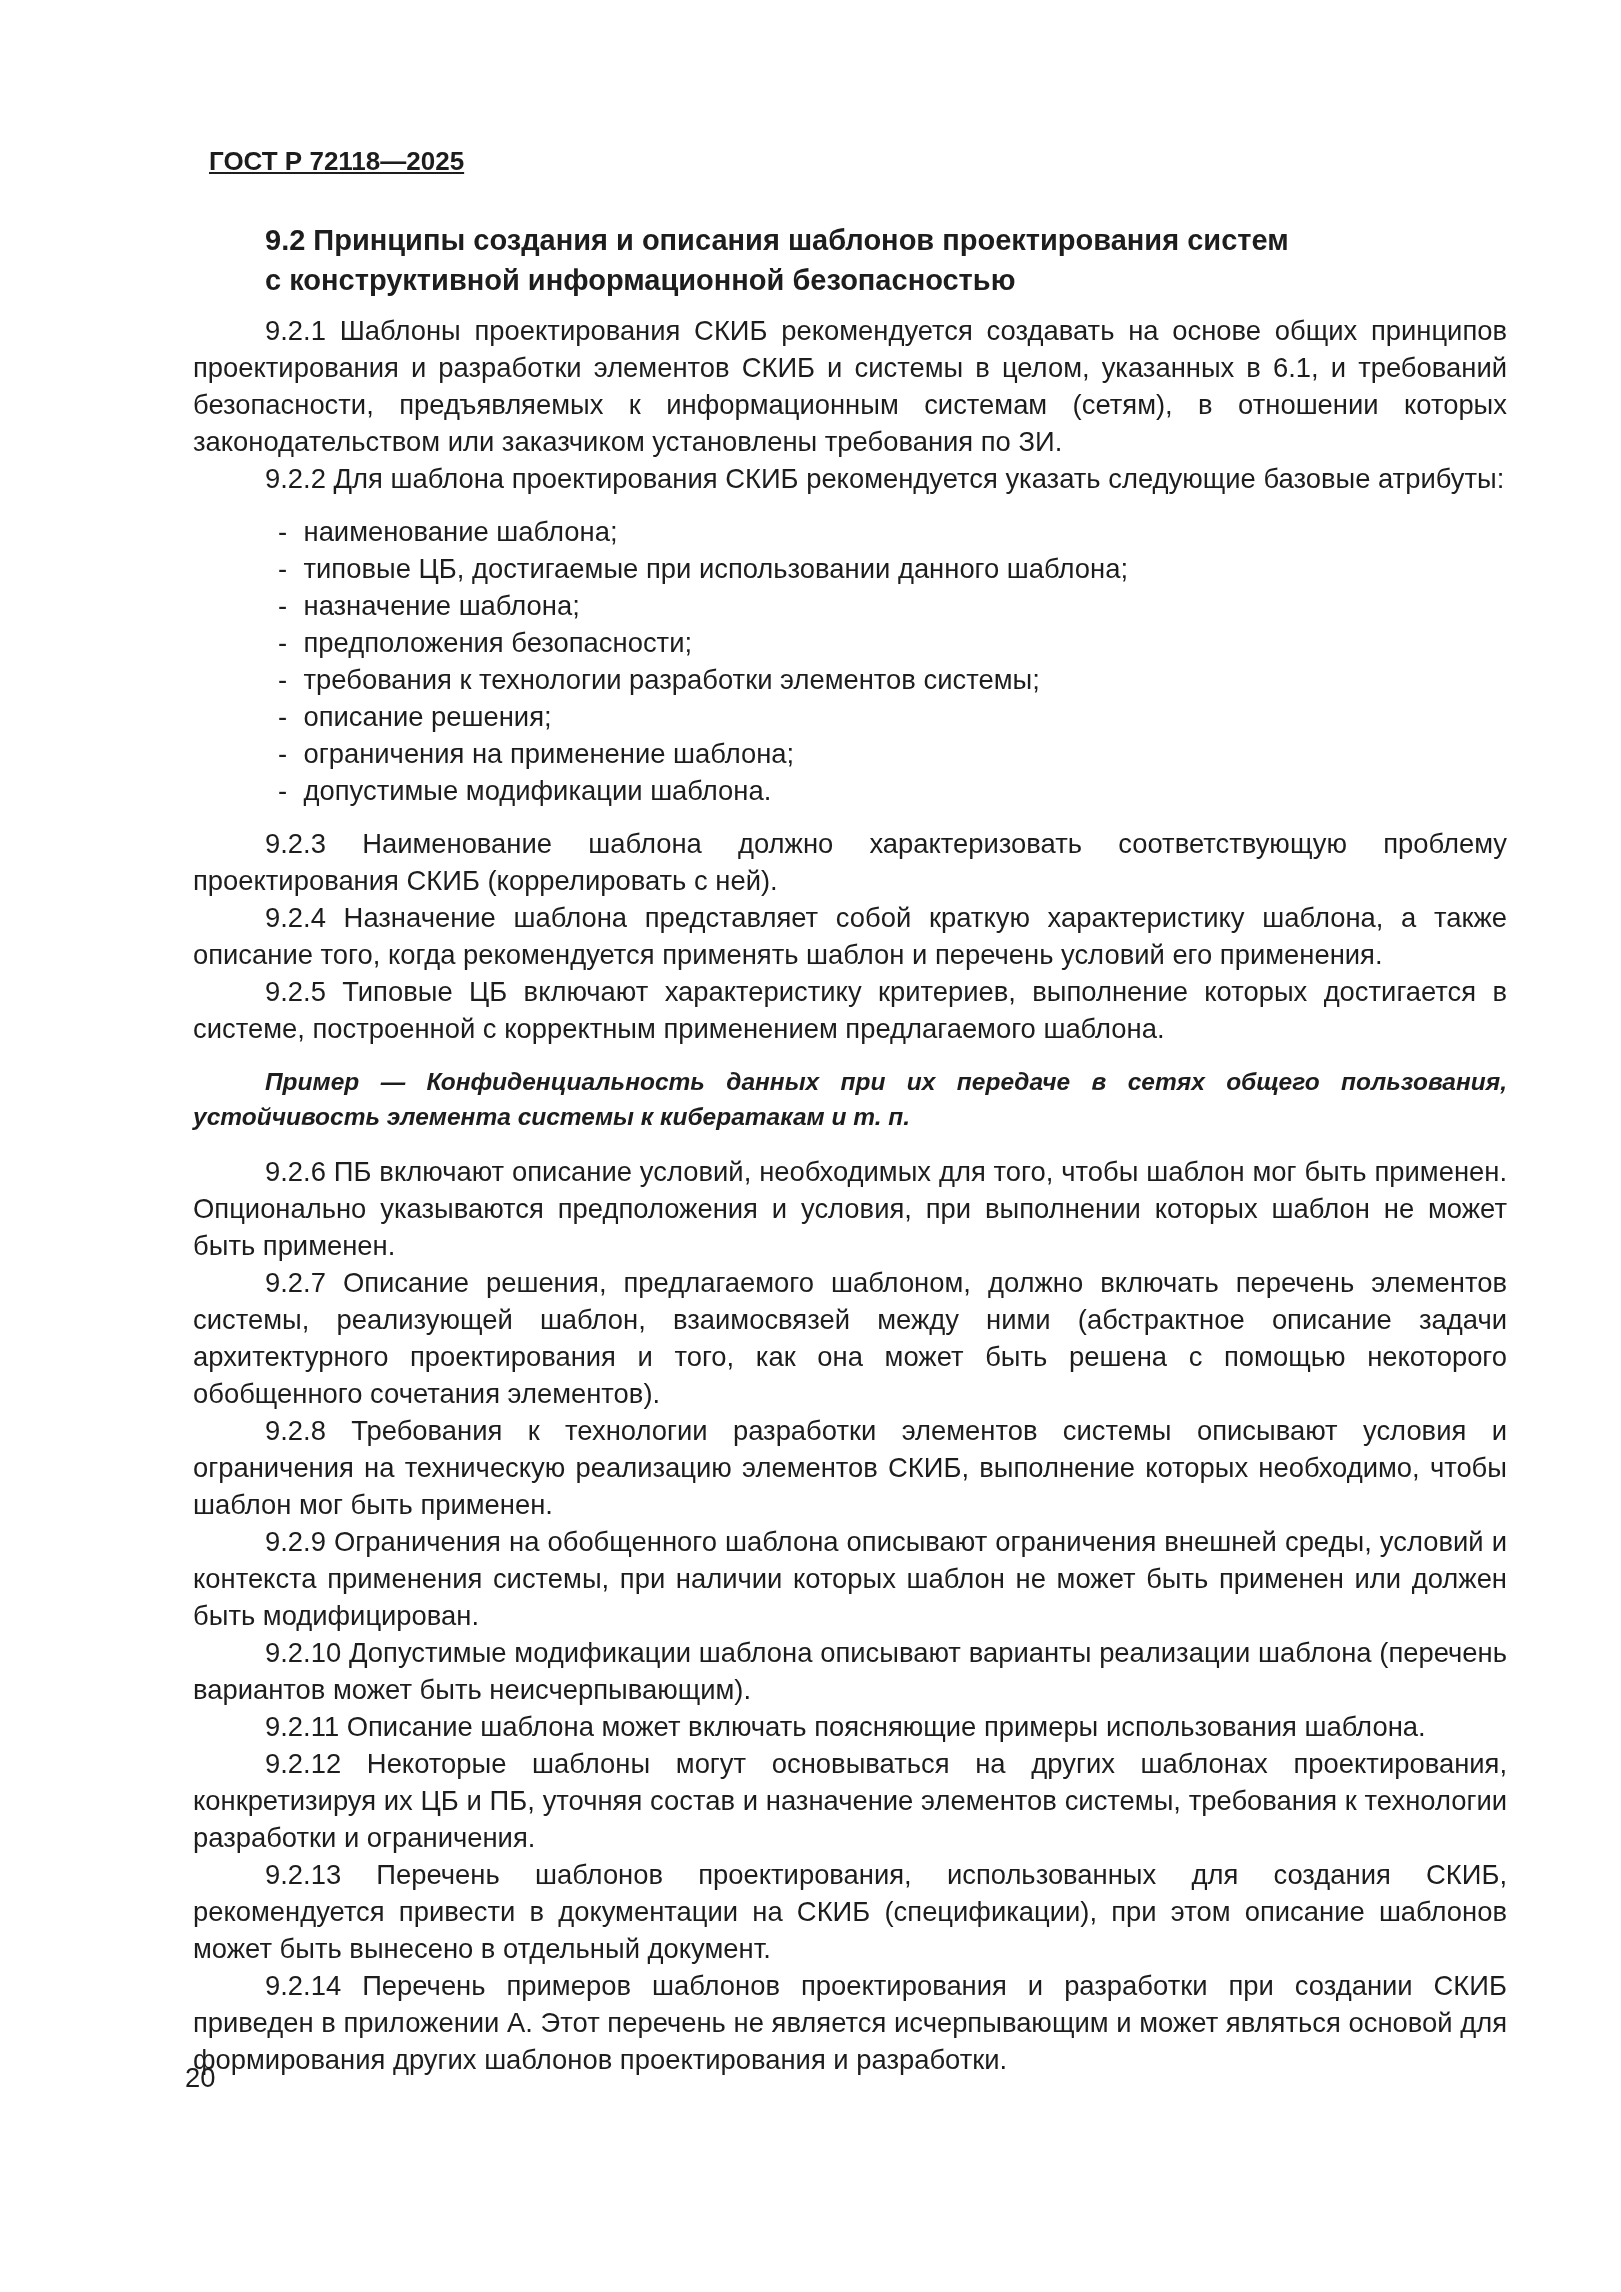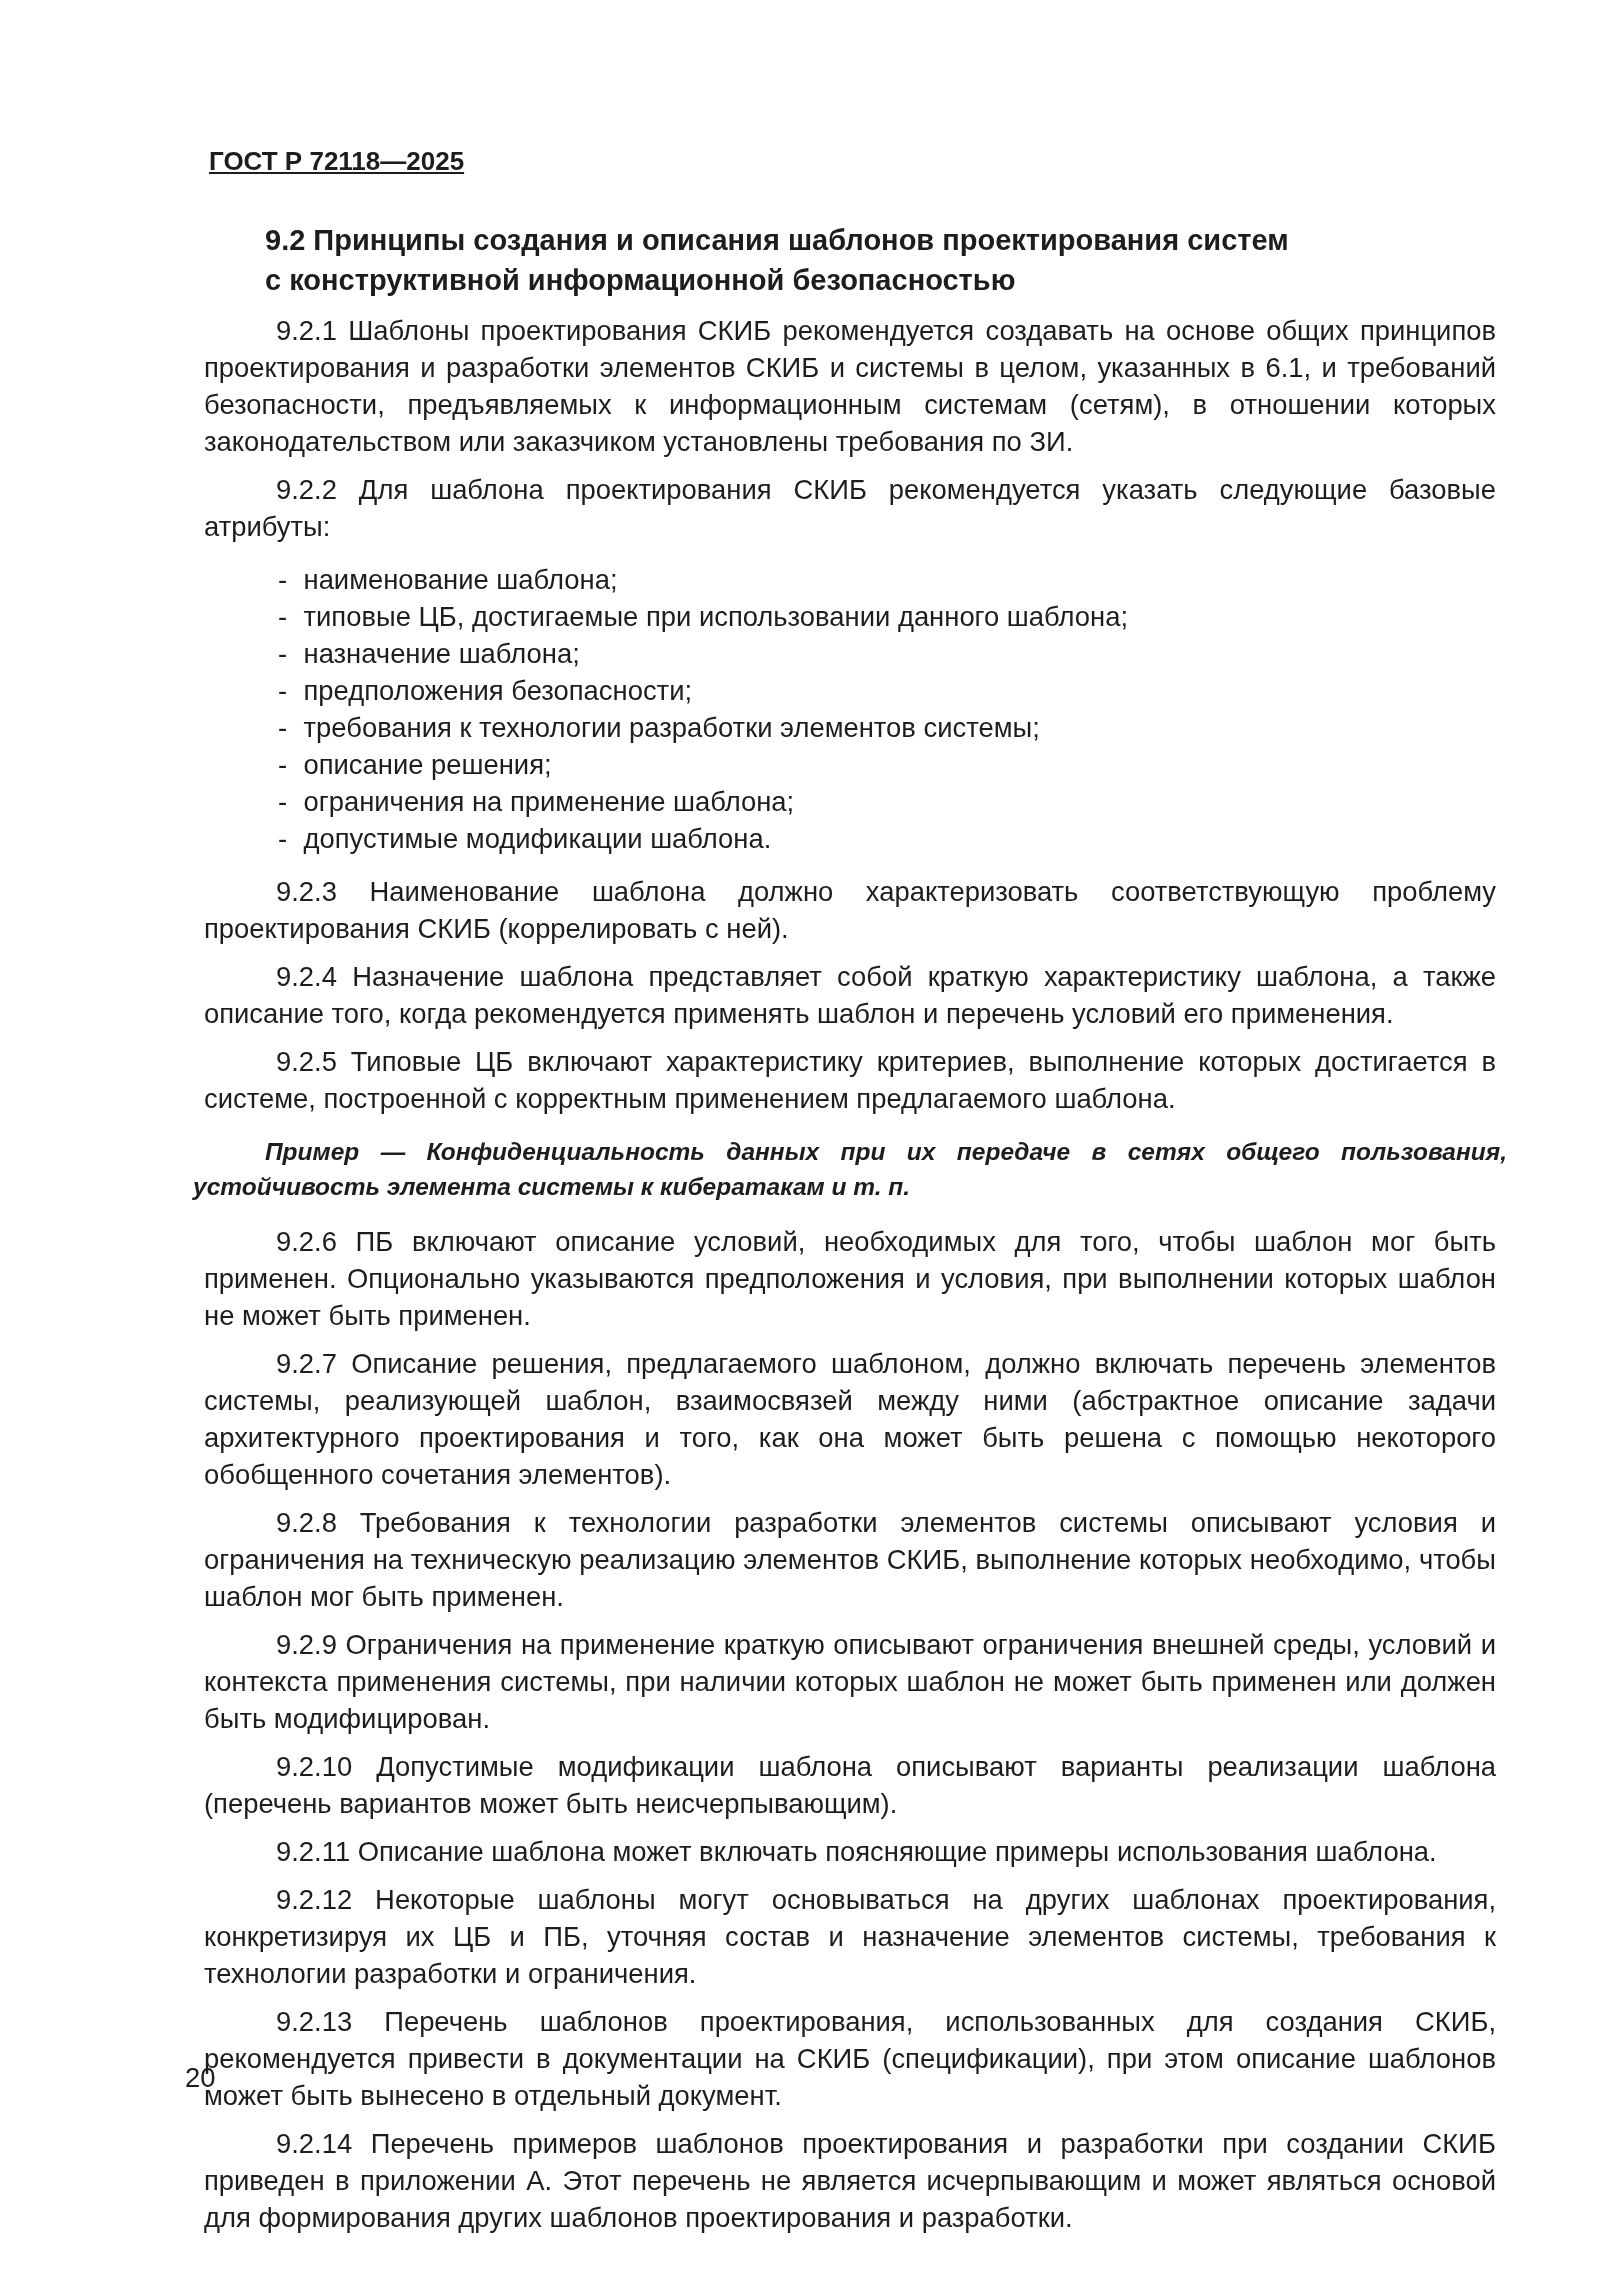--- a/index.html
+++ b/index.html
@@ -36,21 +36,21 @@
     margin: 0 0 12px 0;
     padding-left: 72px;
     font-size: 29px;
     font-weight: 700;
     line-height: 40px;
   }
   .heading .hl {
     display: block;
   }
   p.body {
-    margin: 11px;
+    margin: 0;
     font-size: 27.4px;
     line-height: 37px;
     text-align: justify;
     text-indent: 72px;
     hyphens: auto;
   }
   ul.bullets {
     margin: 16px;
     padding: 0;
     list-style: none;
@@ -112,21 +112,21 @@
 
     <p class="body">9.2.3 Наименование шаблона должно характеризовать соответствующую проблему проектирования СКИБ (коррелировать с ней).</p>
     <p class="body">9.2.4 Назначение шаблона представляет собой краткую характеристику шаблона, а также описание того, когда рекомендуется применять шаблон и перечень условий его применения.</p>
     <p class="body">9.2.5 Типовые ЦБ включают характеристику критериев, выполнение которых достигается в системе, построенной с корректным применением предлагаемого шаблона.</p>
 
     <p class="example">Пример — Конфиденциальность данных при их передаче в сетях общего пользования, устойчивость элемента системы к кибератакам и т. п.</p>
 
     <p class="body">9.2.6 ПБ включают описание условий, необходимых для того, чтобы шаблон мог быть применен. Опционально указываются предположения и условия, при выполнении которых шаблон не может быть применен.</p>
     <p class="body">9.2.7 Описание решения, предлагаемого шаблоном, должно включать перечень элементов системы, реализующей шаблон, взаимосвязей между ними (абстрактное описание задачи архитектурного проектирования и того, как она может быть решена с помощью некоторого обобщенного сочетания элементов).</p>
     <p class="body">9.2.8 Требования к технологии разработки элементов системы описывают условия и ограничения на техническую реализацию элементов СКИБ, выполнение которых необходимо, чтобы шаблон мог быть применен.</p>
-    <p class="body">9.2.9 Ограничения на применение краткую описывают ограничения внешней среды, условий и контекста применения системы, при наличии которых шаблон не может быть применен или должен быть модифицирован.</p>
+    <p class="body">9.2.9 Ограничения на обобщенного шаблона описывают ограничения внешней среды, условий и контекста применения системы, при наличии которых шаблон не может быть применен или должен быть модифицирован.</p>
     <p class="body">9.2.10 Допустимые модификации шаблона описывают варианты реализации шаблона (перечень вариантов может быть неисчерпывающим).</p>
     <p class="body">9.2.11 Описание шаблона может включать поясняющие примеры использования шаблона.</p>
     <p class="body">9.2.12 Некоторые шаблоны могут основываться на других шаблонах проектирования, конкретизируя их ЦБ и ПБ, уточняя состав и назначение элементов системы, требования к технологии разработки и ограничения.</p>
     <p class="body">9.2.13 Перечень шаблонов проектирования, использованных для создания СКИБ, рекомендуется привести в документации на СКИБ (спецификации), при этом описание шаблонов может быть вынесено в отдельный документ.</p>
     <p class="body">9.2.14 Перечень примеров шаблонов проектирования и разработки при создании СКИБ приведен в приложении А. Этот перечень не является исчерпывающим и может являться основой для формирования других шаблонов проектирования и разработки.</p>
 
   </div>
 
   <div class="page-number">20</div>
 

